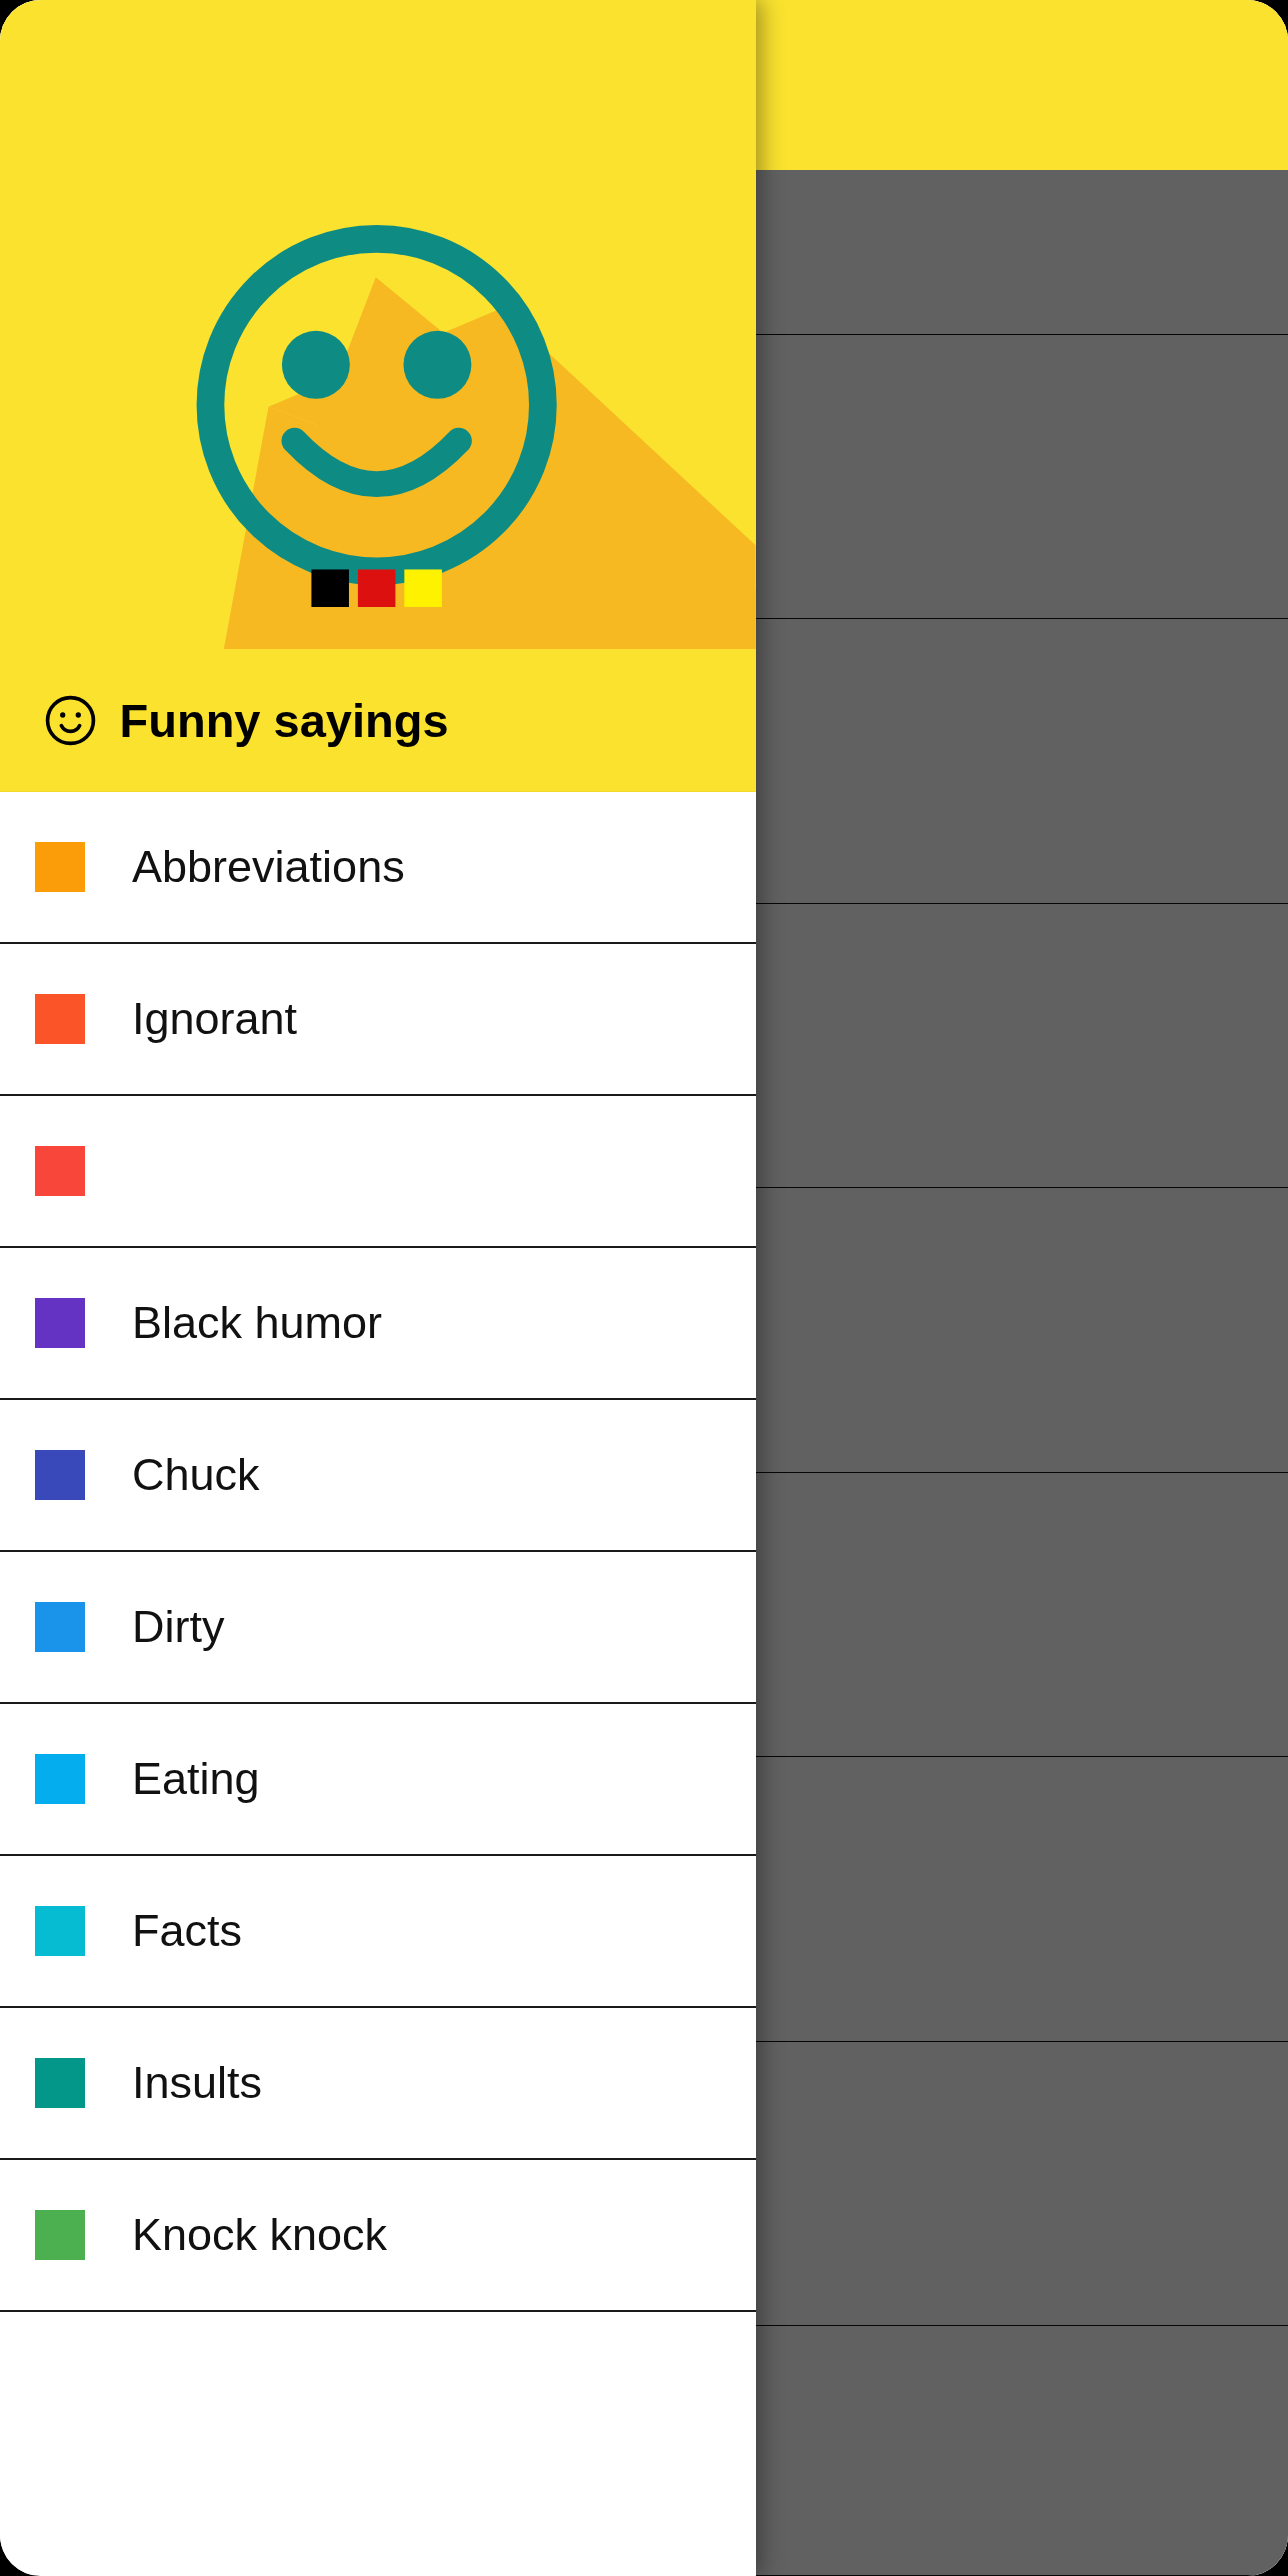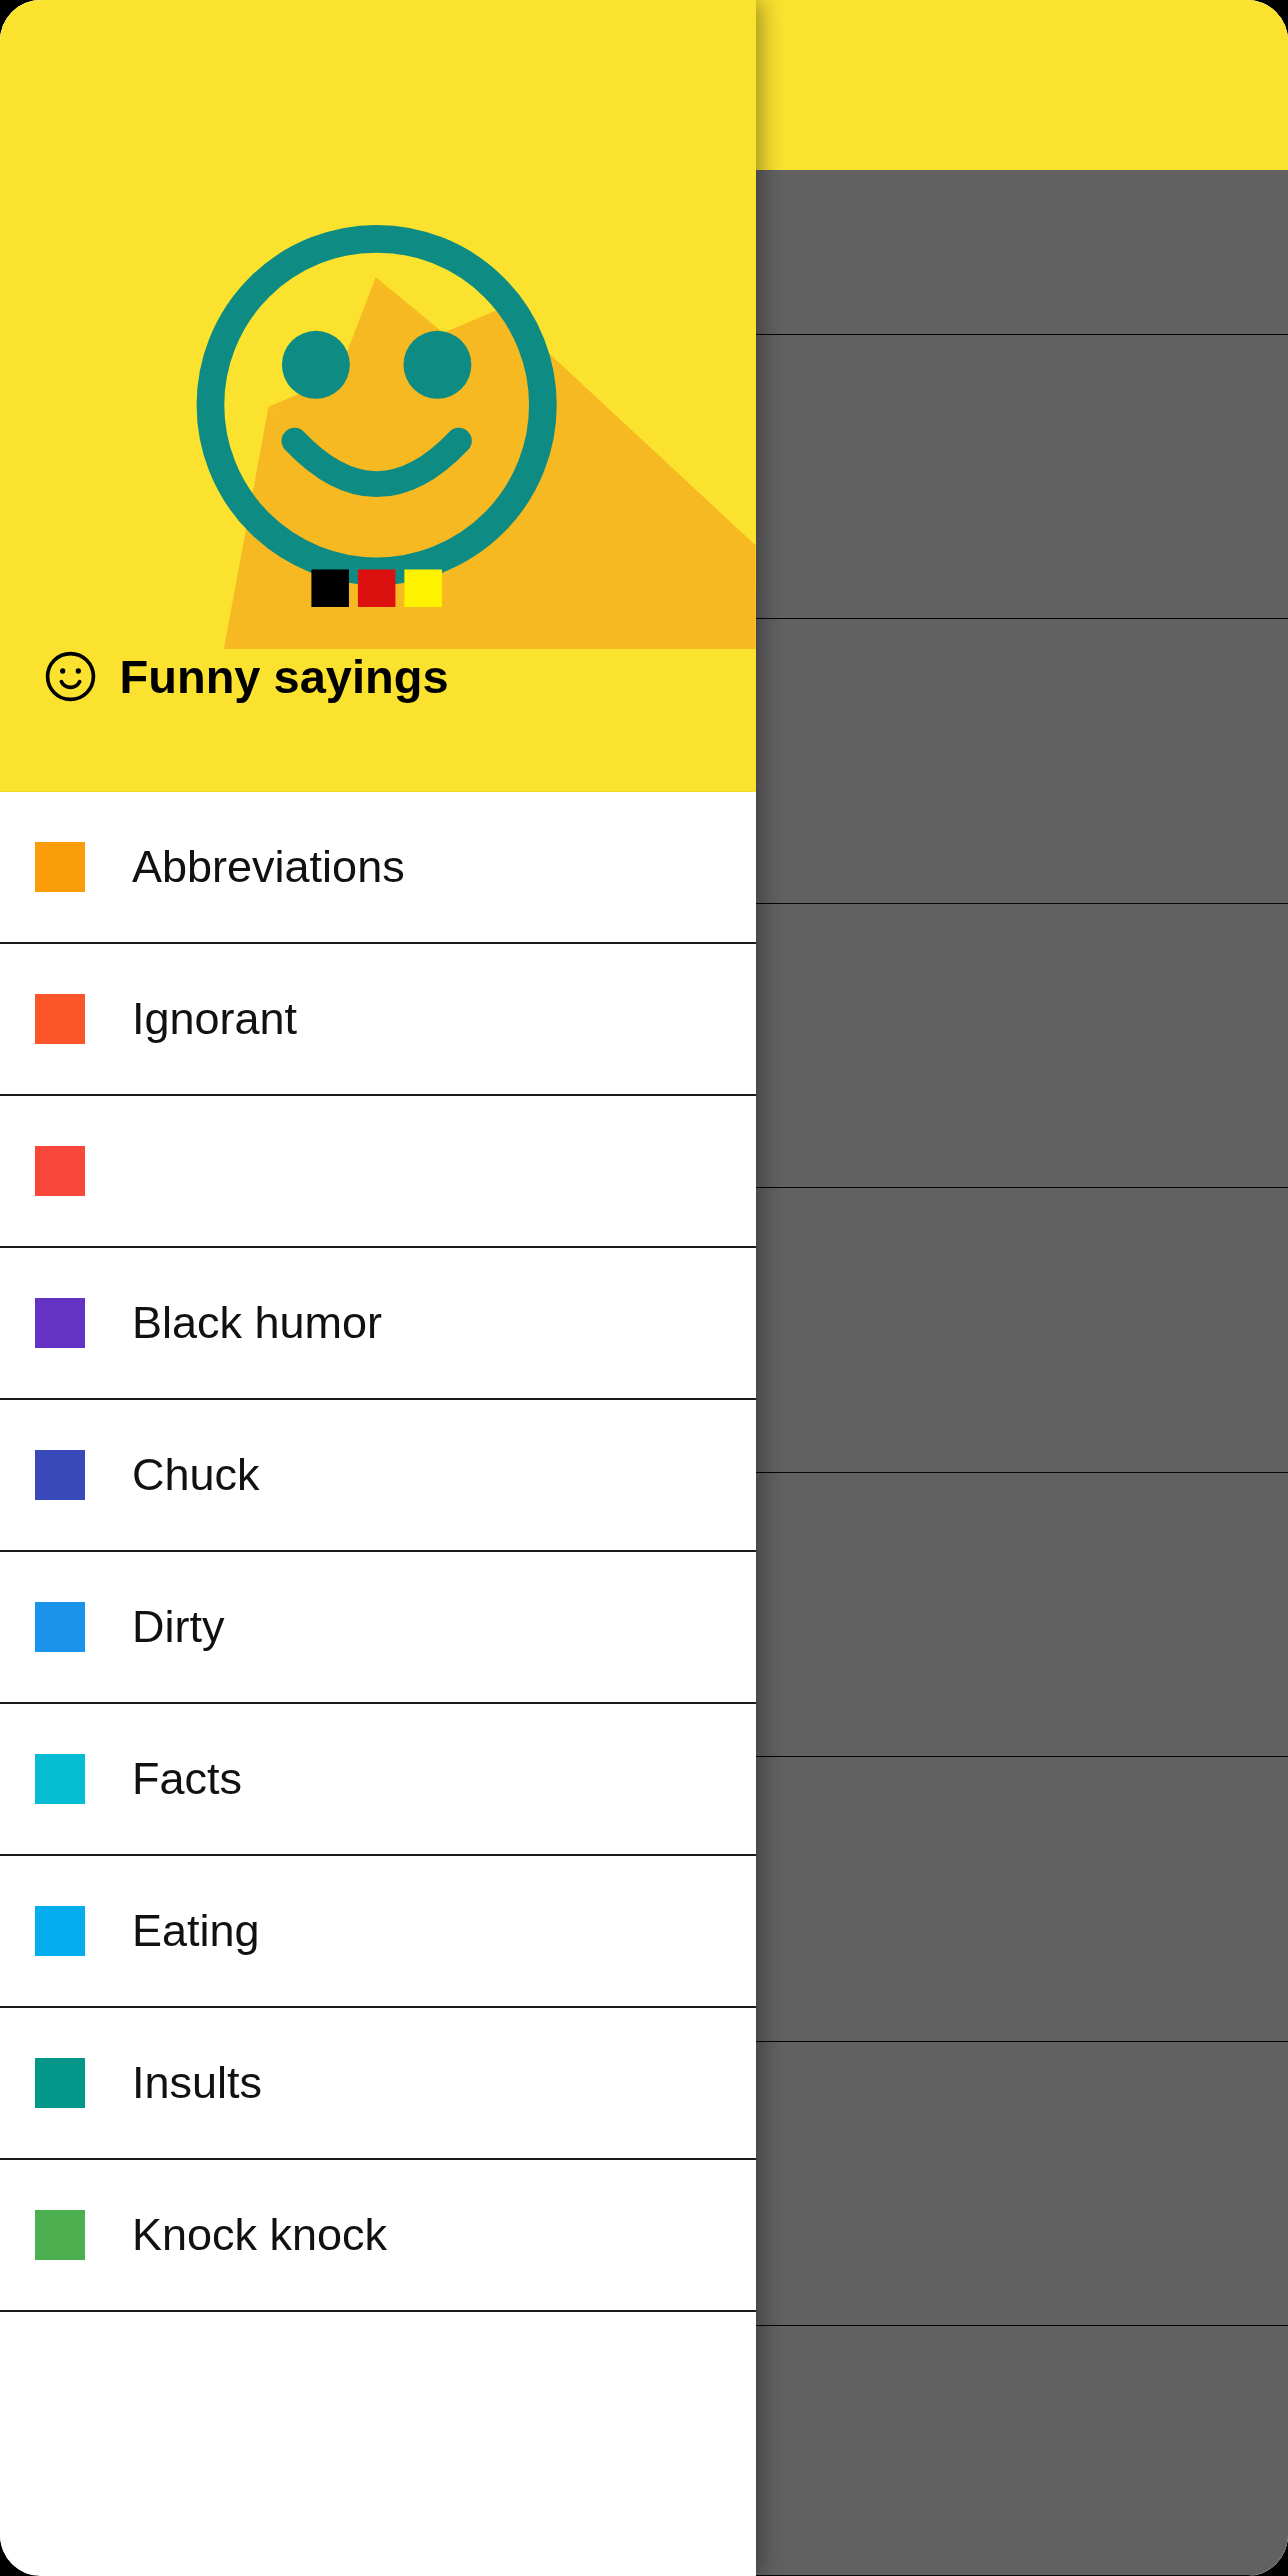--- a/index.html
+++ b/index.html
@@ -87,21 +87,21 @@
     overflow:hidden;
   }
   #logo-wrap {
     position:absolute; left:0; top:0; width:756px; height:479px;
   }
   #logo-wrap svg { position:absolute; left:0; top:0; width:756px; height:479px; }
 
   #drawer-section {
     height:143px; flex:0 0 auto;
     background:#FAE22F;
-    display:flex; align-items:flex-start;
+    display:flex; align-items:center;
     padding-left:43px;
     border-bottom:1.8px solid #f2d92c;
   }
   #section-icon { width:55px; height:55px; flex:0 0 auto; }
   #section-icon svg { width:55px; height:55px; display:block; }
   #section-label {
     font-size:47px; font-weight:700; color:#000;
     margin-left:21.5px; white-space:nowrap;
   }
 
@@ -228,28 +228,28 @@
         </div>
         <div class="drawer-item">
           <span class="swatch" style="background: rgb(58, 73, 186);"></span>
           <span class="drawer-item-label">Chuck</span>
         </div>
         <div class="drawer-item">
           <span class="swatch" style="background: rgb(26, 147, 235);"></span>
           <span class="drawer-item-label">Dirty</span>
         </div>
         <div class="drawer-item">
+          <span class="swatch" style="background: rgb(3, 173, 238);"></span>
+          <span class="drawer-item-label">Eating</span>
+        </div>
+        <div class="drawer-item">
           <span class="swatch" style="background: rgb(6, 188, 211);"></span>
           <span class="drawer-item-label">Facts</span>
         </div>
         <div class="drawer-item">
-          <span class="swatch" style="background: rgb(3, 173, 238);"></span>
-          <span class="drawer-item-label">Eating</span>
-        </div>
-        <div class="drawer-item">
           <span class="swatch" style="background: rgb(3, 151, 137);"></span>
           <span class="drawer-item-label">Insults</span>
         </div>
         <div class="drawer-item">
           <span class="swatch" style="background: rgb(76, 175, 80);"></span>
           <span class="drawer-item-label">Knock knock</span>
         </div>
       </div>
   </div>
 

